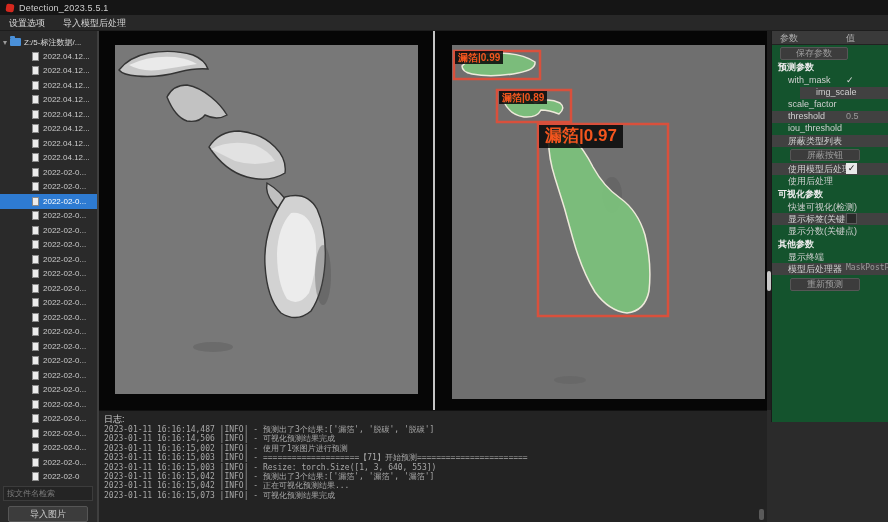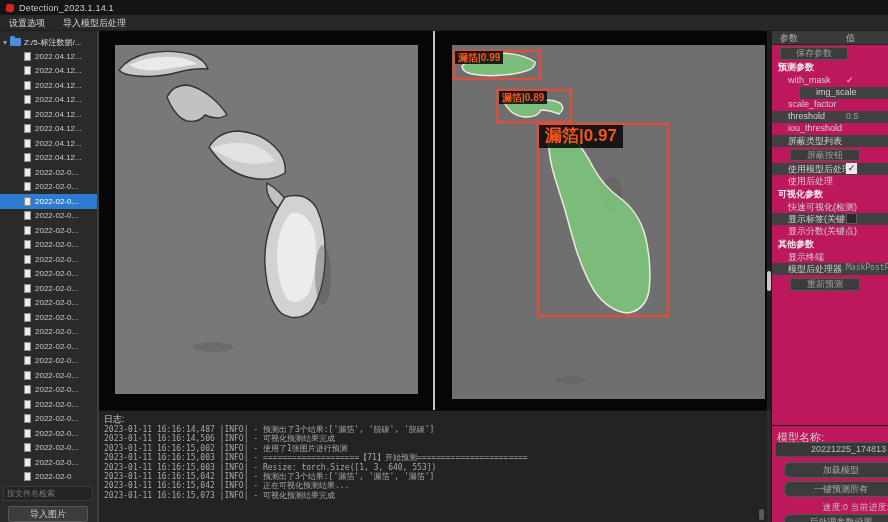--- a/index.html
+++ b/index.html
@@ -14,21 +14,21 @@
   .menu-item{font-size:9px;color:#d6d6d6;padding:0 9px;height:16px;line-height:16px;cursor:default;}
 
   
   .tree-panel{position:absolute;left:0;top:31px;width:97px;height:491px;background:#2a2a2a;overflow:hidden;}
   .tree-root{position:absolute;left:0;top:4px;width:97px;height:14px;display:flex;align-items:center;}
   .arrow{color:#9a9a9a;font-size:8px;width:10px;text-align:center;}
   .folder-icon{width:11px;height:8px;background:#4a90d9;border-radius:1px;position:relative;margin-right:3px;flex:none;}
   .folder-icon:before{content:"";position:absolute;left:0;top:-2px;width:5px;height:2px;background:#4a90d9;border-radius:1px 1px 0 0;}
   .tree-root-label{font-size:8px;color:#dcdcdc;white-space:nowrap;overflow:hidden;}
   .tree-list{position:absolute;left:0;top:18px;width:97px;height:464px;overflow:hidden;}
-  .tree-item{height:14.5px;display:flex;align-items:center;padding-left:24px;}
+  .tree-item{height:14.5px;display:flex;align-items:center;padding-left:32px;}
   .tree-item.selected{background:#2e7bd2;}
   .tree-item.selected .tree-item-label{color:#ffffff;}
   .file-icon{width:7px;height:9px;background:#ececec;border:1px solid #8a8a8a;margin-right:4px;flex:none;}
   .tree-item-label{font-size:8px;color:#cbcbcb;white-space:nowrap;}
   .tree-search{position:absolute;left:3px;top:455px;width:90px;height:15px;background:#242424;border:1px solid #3c3c3c;color:#bdbdbd;font-size:8px;padding:0 3px;}
   .tree-search::placeholder{color:#7c7c7c;}
   .import-btn{position:absolute;left:8px;top:475px;width:80px;height:16px;background:#3c3c3c;border:1px solid #565656;color:#c9c9c9;font-size:9px;text-align:center;line-height:14px;border-radius:2px;}
   .v-split{position:absolute;top:31px;width:2px;height:491px;background:#3f3f3f;}
 
   
@@ -43,21 +43,21 @@
   .vscroll .handle{position:absolute;left:0;top:240px;width:4px;height:20px;background:#c8c8c8;border-radius:2px;}
 
   
   .log-area{position:absolute;left:99px;top:410px;width:668px;height:112px;background:#232323;border-top:1px solid #111;overflow:hidden;}
   .log-title{position:absolute;left:5px;top:2px;font-size:9px;color:#cfcfcf;}
   .log-lines{position:absolute;left:5px;top:14px;width:660px;}
   .log-line{font-family:"DejaVu Sans Mono","Liberation Mono",monospace;font-size:8px;line-height:9.4px;color:#a8a8a8;white-space:pre;}
   .log-scroll{position:absolute;right:3px;bottom:2px;width:5px;height:11px;background:#5a5a5a;border-radius:2px;}
 
   
-  .params-panel{position:absolute;left:771px;top:31px;width:117px;height:491px;background:#be185d;border-left:1px solid #1a1a1a;overflow:hidden;}
+  .params-panel{position:absolute;left:771px;top:31px;width:117px;height:391px;background:#14532d;border-left:1px solid #1a1a1a;overflow:hidden;}
   .p-header{position:absolute;left:0;top:0;width:117px;height:14px;background:#3a3a3a;border-bottom:1px solid #222;}
   .p-header span{position:absolute;top:1px;font-size:9px;color:#b5b5b5;}
   .p-h-param{left:8px;} .p-h-value{left:74px;}
   .p-btn{position:absolute;background:#3c3c3c;border:1px solid #565656;color:#9f9f9f;font-size:9px;text-align:center;border-radius:2px;}
   .p-section{position:absolute;left:6px;font-size:9px;font-weight:bold;color:#ececec;text-align:right;}
   .p-row{position:absolute;left:0;width:117px;height:12px;}
   .p-row.alt{background:#414141;}
   .p-name{position:absolute;left:16px;top:0;font-size:9px;color:#cfcfcf;white-space:nowrap;}
   .p-val{position:absolute;left:74px;top:0;font-size:9px;color:#9a9a9a;white-space:nowrap;}
   .p-val.mono{font-family:"DejaVu Sans Mono","Liberation Mono",monospace;font-size:8px;}
@@ -73,21 +73,21 @@
   .mb-btn{position:absolute;left:12px;width:114px;height:16px;background:#3c3c3c;border:1px solid #565656;color:#a9a9a9;font-size:9px;text-align:center;line-height:14px;border-radius:6px;}
   .status-text{position:absolute;left:3px;top:470px;width:114px;font-size:9px;color:#bdbdbd;text-align:right;white-space:nowrap;}
 </style>
 </head>
 <body>
 
 <div id="app">
 
   <div class="titlebar">
     <div class="app-icon"></div>
-    <div class="title-text">Detection_2023.1.14.1</div>
+    <div class="title-text">Detection_2023.5.5.1</div>
   </div>
 
   <div class="menubar">
     <div class="menu-item">设置选项</div>
     <div class="menu-item">导入模型后处理</div>
   </div>
 
   <div class="tree-panel">
     <div class="tree-root">
       <span class="arrow">▾</span>

